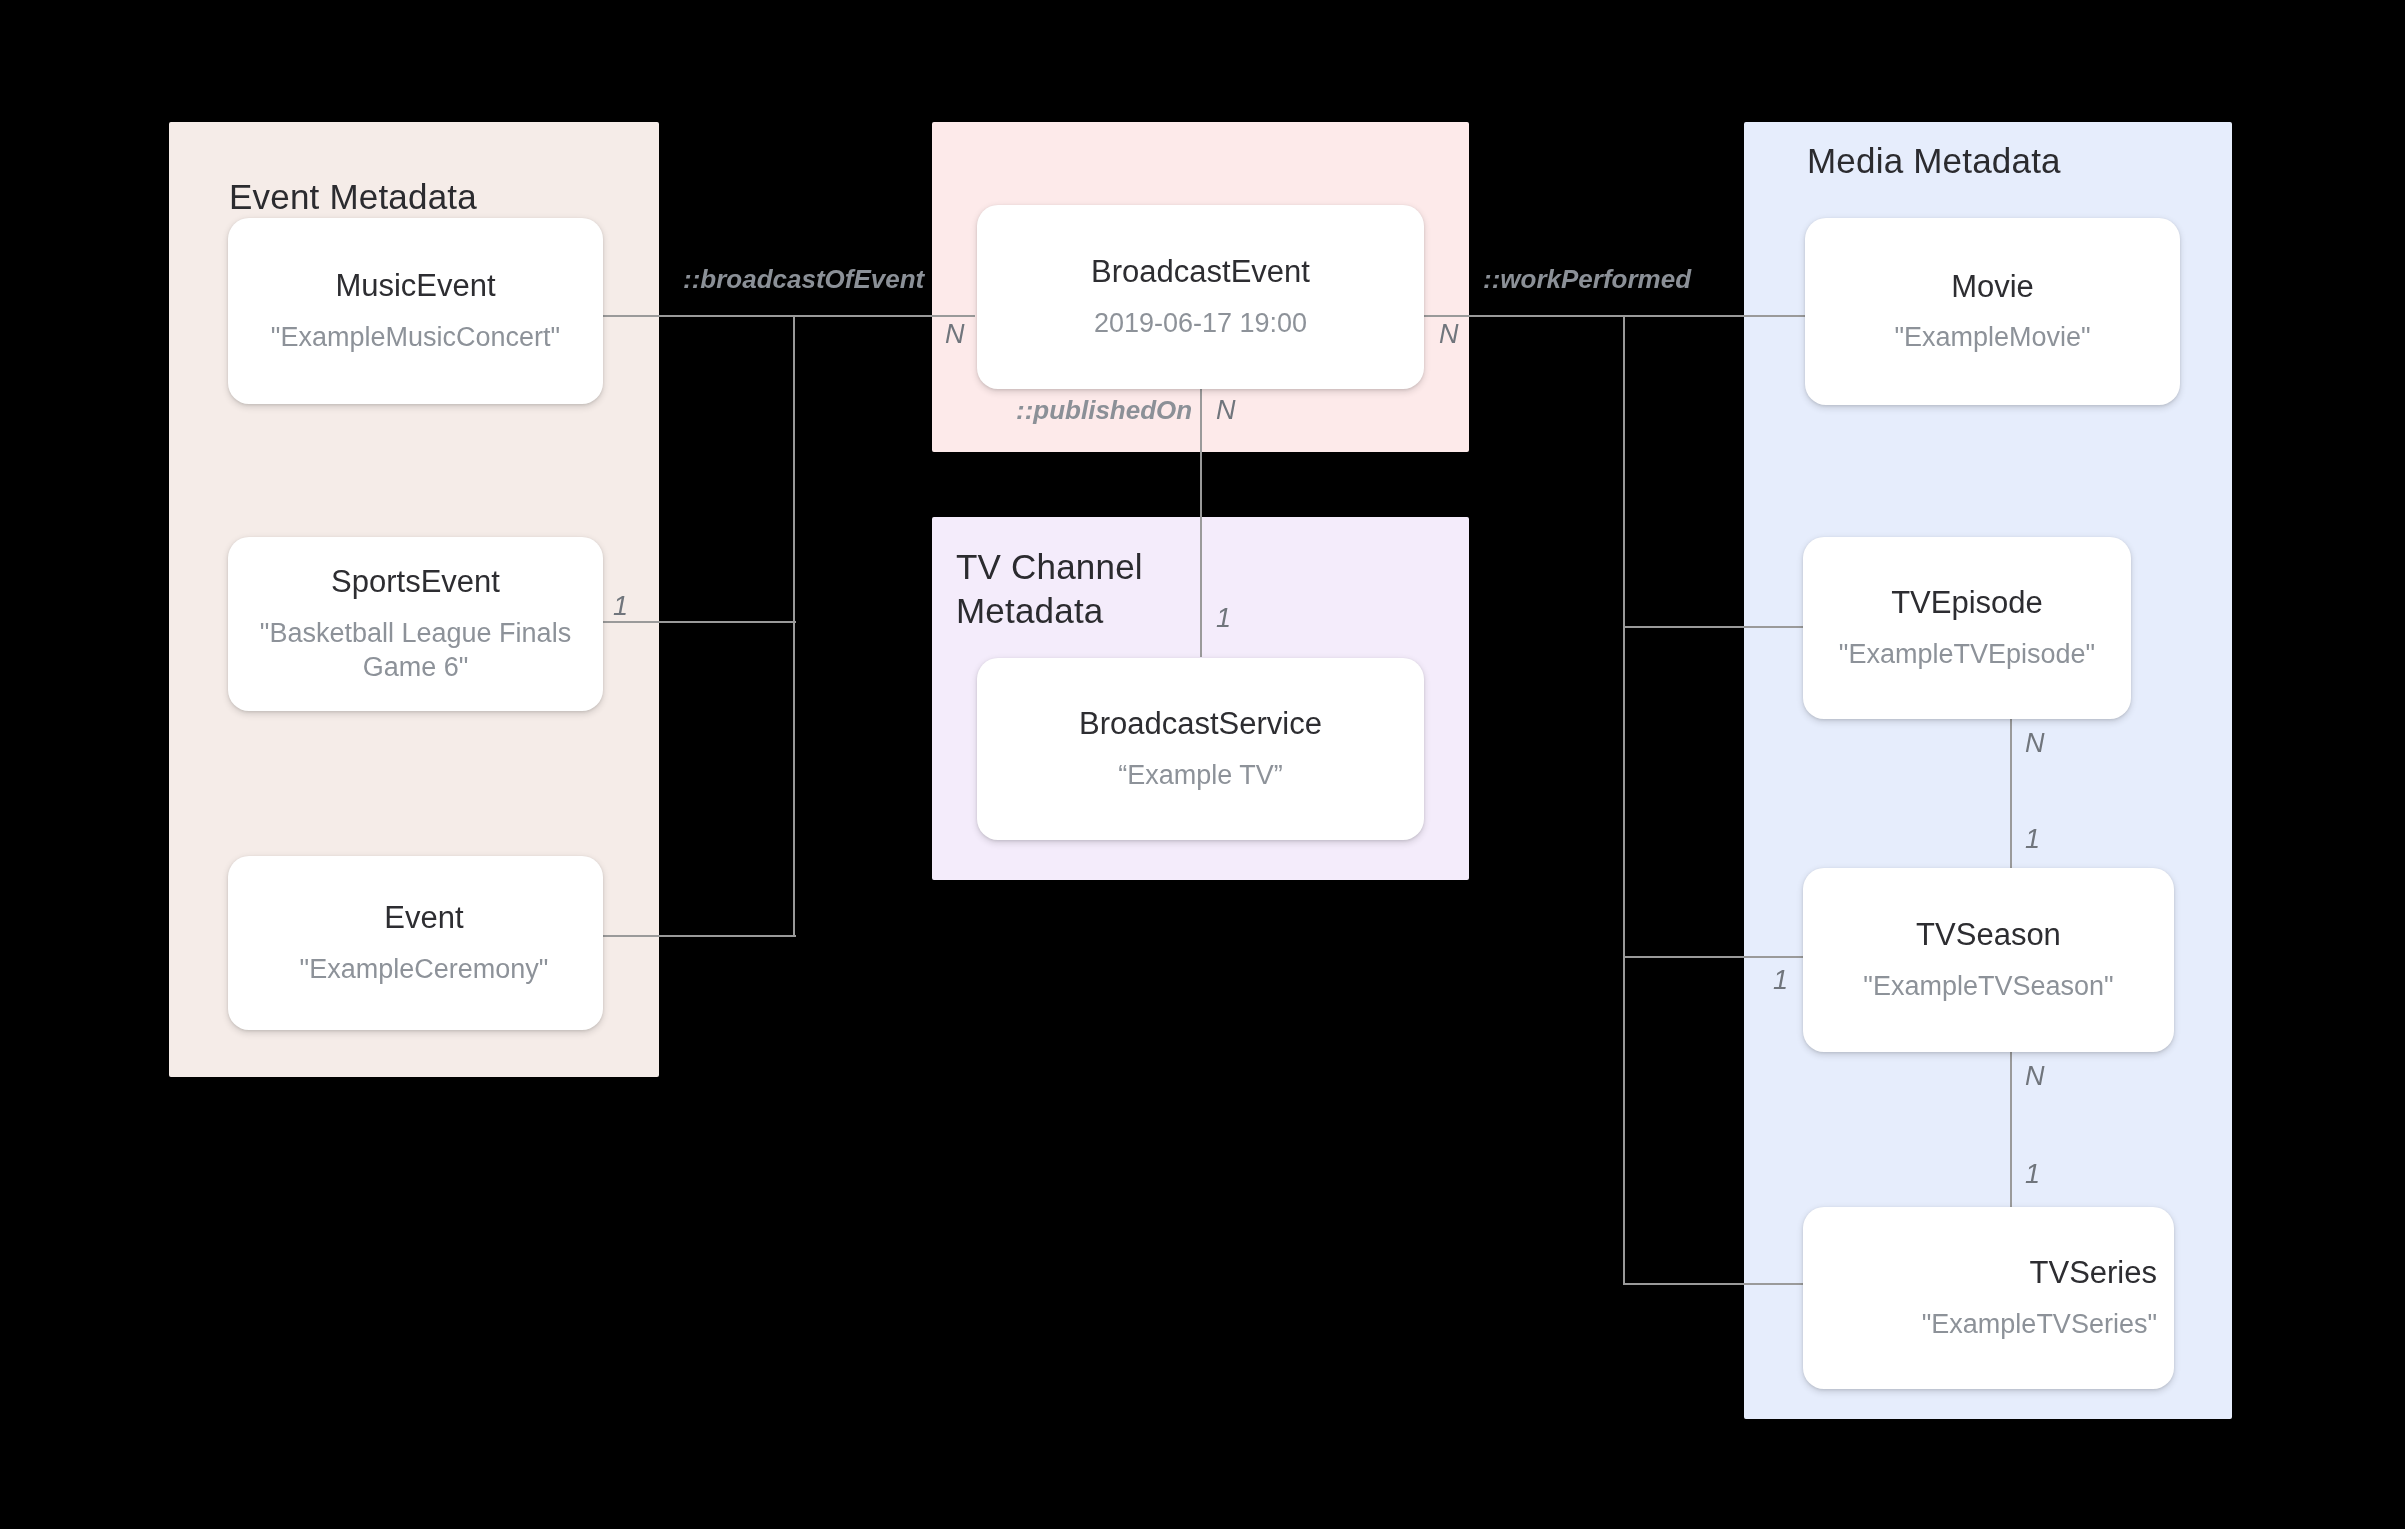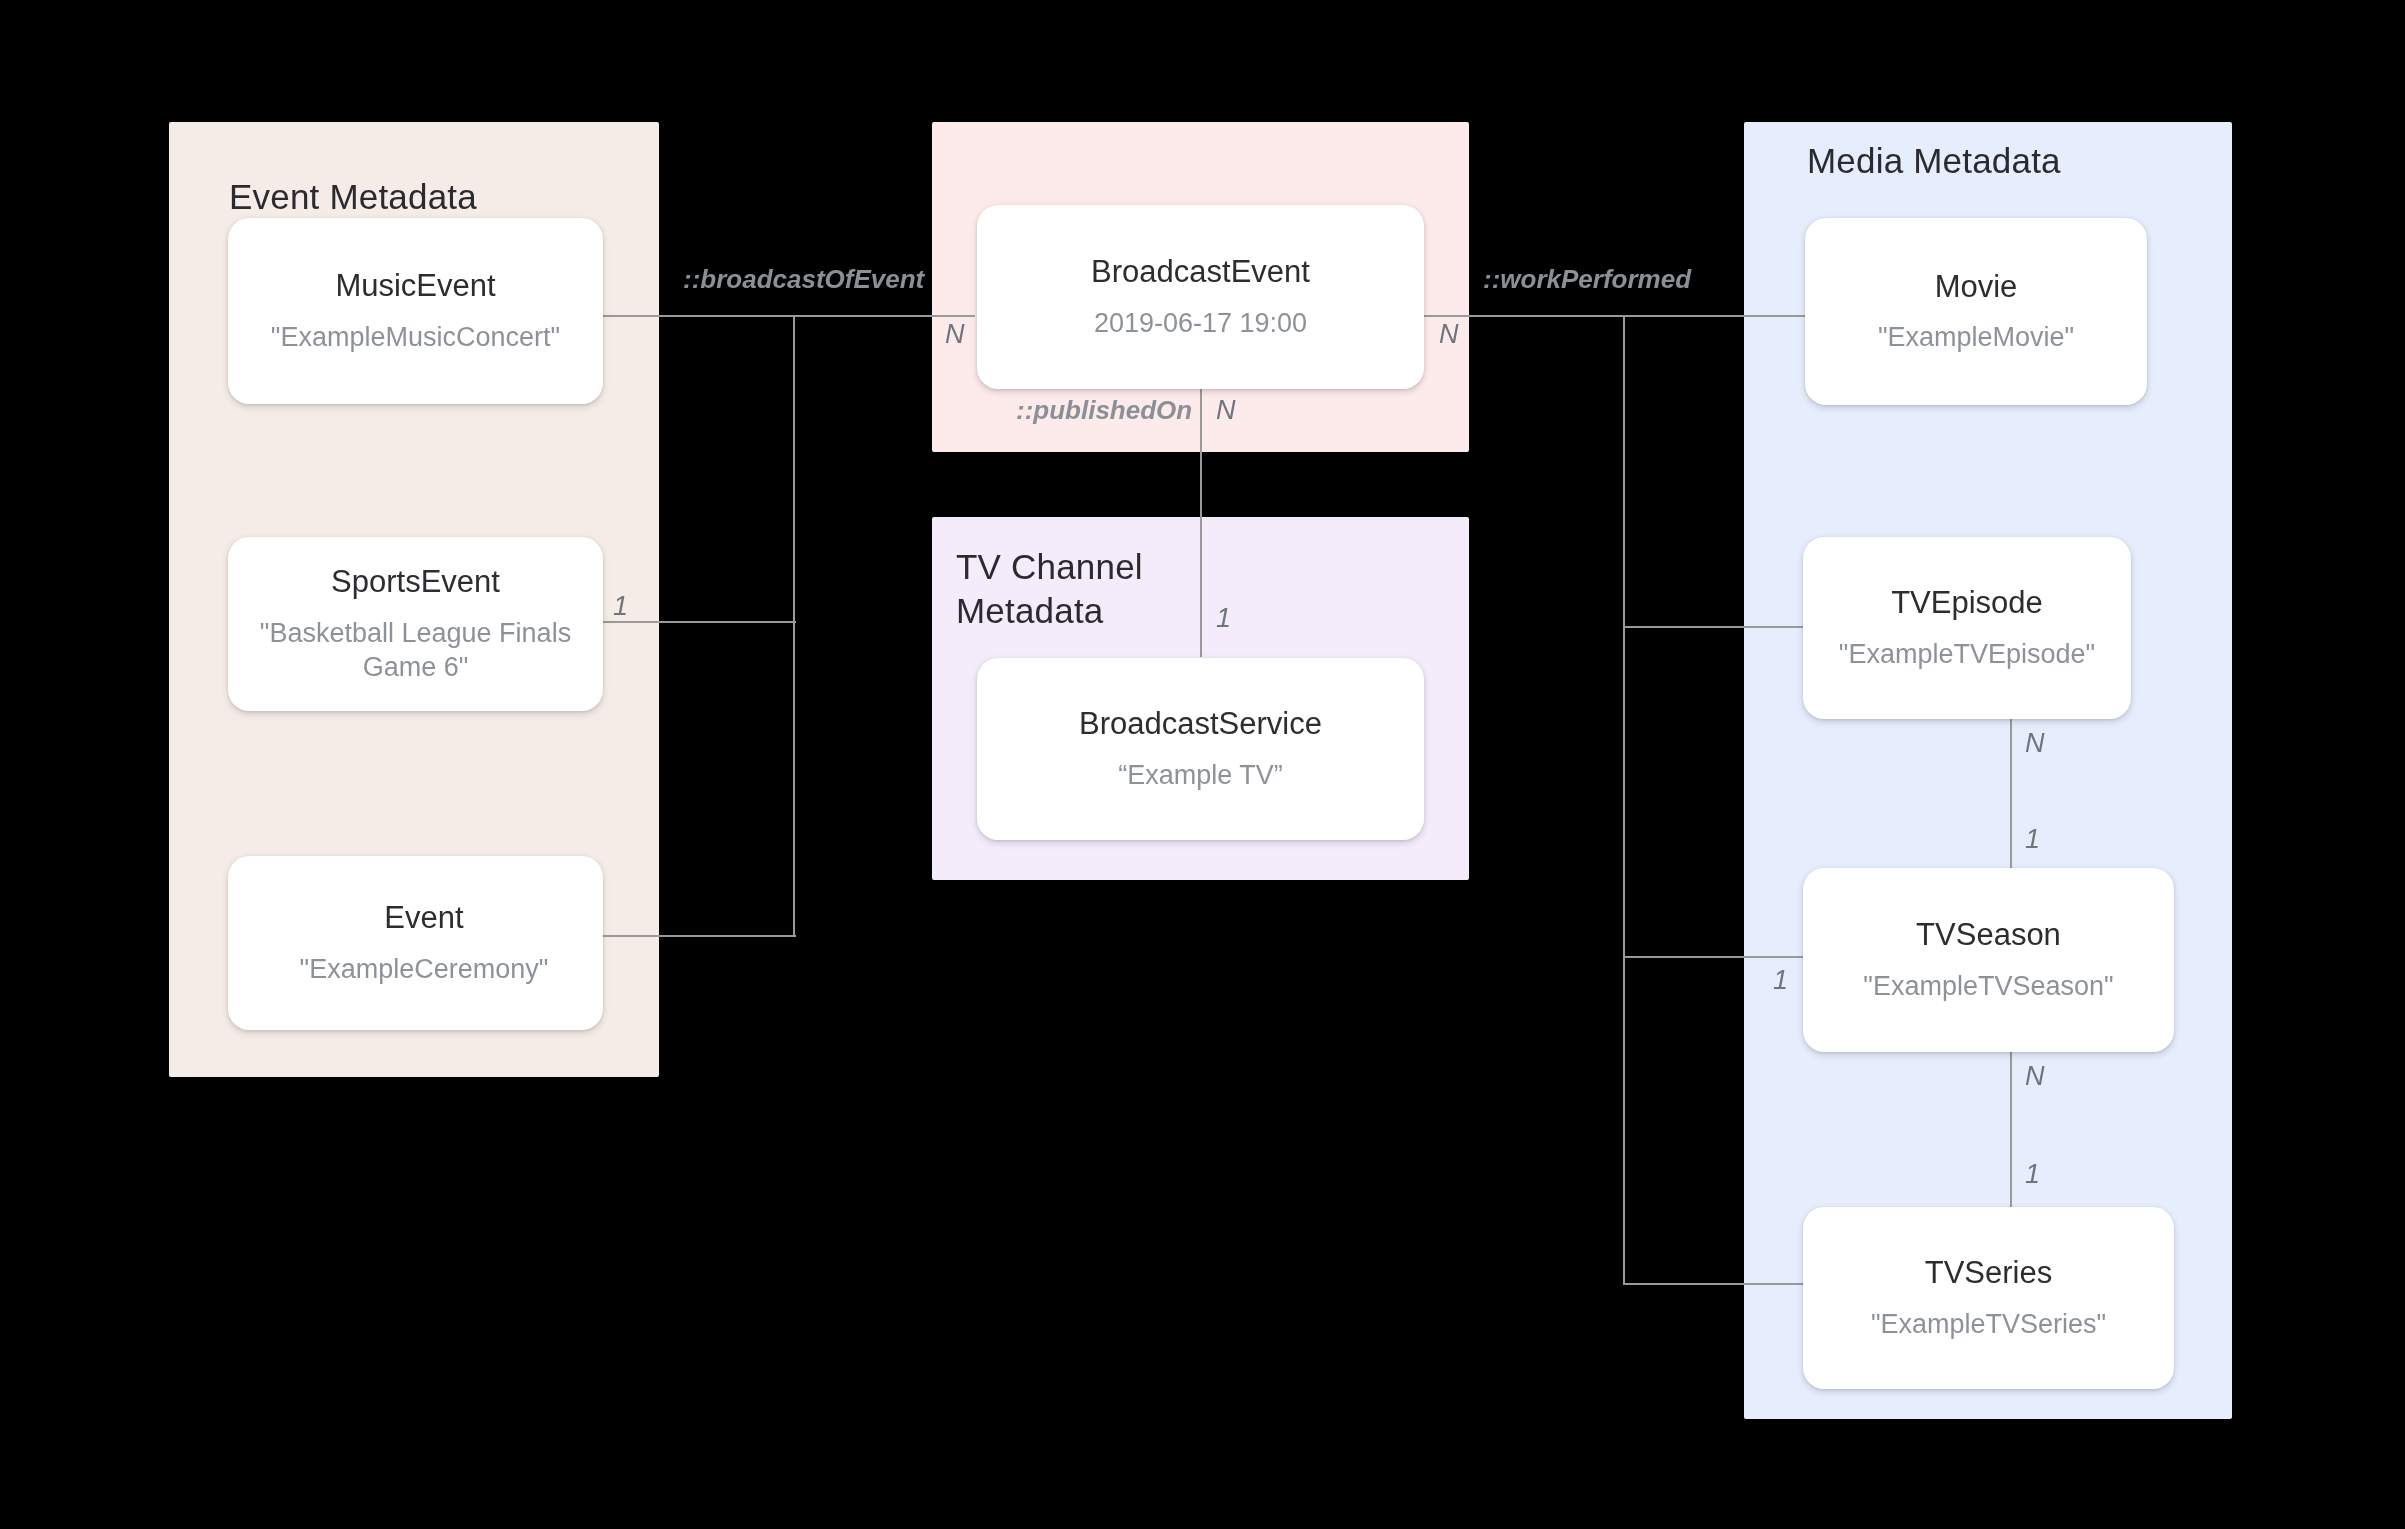--- a/index.html
+++ b/index.html
@@ -83,36 +83,36 @@
   <div class="card" style="left:977px;top:199px;width:447px;height:184px;margin-top:6px;">
     <div class="t">BroadcastEvent</div>
     <div class="s">2019-06-17 19:00</div>
   </div>
 
   <div class="card" style="left:977px;top:658px;width:447px;height:182px;">
     <div class="t">BroadcastService</div>
     <div class="s">“Example TV”</div>
   </div>
 
-  <div class="card" style="left:1805px;top:218px;width:342px;height:187px;">
+  <div class="card" style="left:1805px;top:218px;width:375px;height:187px;">
     <div class="t">Movie</div>
     <div class="s">"ExampleMovie"</div>
   </div>
 
   <div class="card" style="left:1803px;top:537px;width:328px;height:182px;">
     <div class="t">TVEpisode</div>
     <div class="s">"ExampleTVEpisode"</div>
   </div>
 
   <div class="card" style="left:1803px;top:868px;width:371px;height:184px;">
     <div class="t">TVSeason</div>
     <div class="s">"ExampleTVSeason"</div>
   </div>
 
-  <div class="card" style="left:1803px;top:1207px;width:371px;height:182px;">
+  <div class="card" style="left:1803px;top:1207px;width:371px;height:182px;align-items:flex-end;">
     <div class="t">TVSeries</div>
     <div class="s">"ExampleTVSeries"</div>
   </div>
 
   <div class="card-rel" style="left:683px;top:264px;">::broadcastOfEvent</div>
   <div class="card-rel" style="left:1483px;top:264px;">::workPerformed</div>
   <div class="card-rel" style="left:1016px;top:395px;">::publishedOn</div>
 
   <div class="card-num" style="left:613px;top:591px;">1</div>
   <div class="card-num" style="left:945px;top:319px;">N</div>

